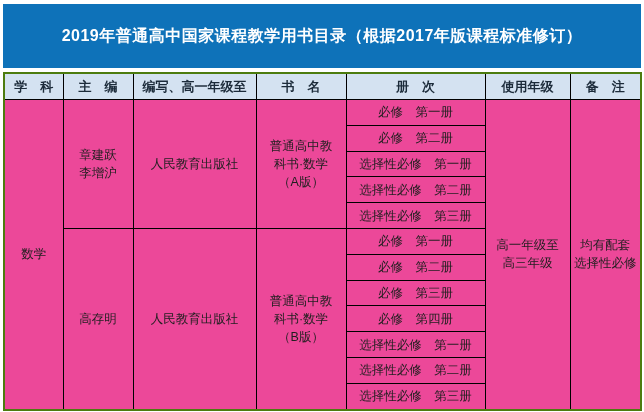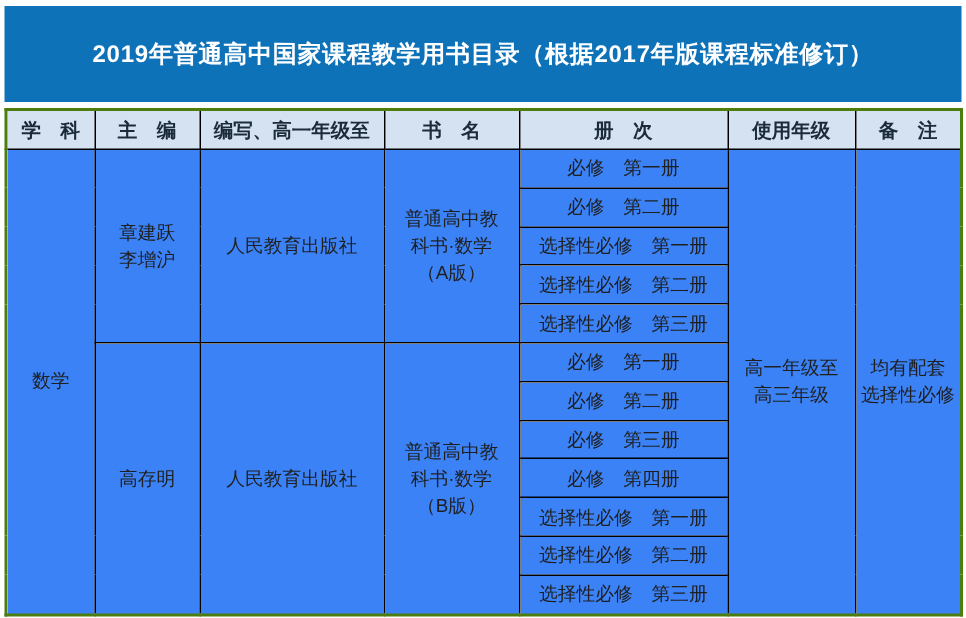--- a/index.html
+++ b/index.html
@@ -58,21 +58,21 @@
     color: #1c2b3a;
     font-size: 13px;
     font-weight: bold;
     height: 25px;
   }
   table.catalog td {
     color: #1f1f1f;
     font-size: 12.5px;
     line-height: 1.45;
     height: 24.8px;
-    background: #3b82f6;
+    background: #ec4899;
   }
   
   col.c-subject   { width: 59px; }
   col.c-editor    { width: 70px; }
   col.c-publisher { width: 123px; }
   col.c-book      { width: 90px; }
   col.c-volume    { width: 139px; }
   col.c-grade     { width: 85px; }
   col.c-note      { width: 71px; }
 </style>

